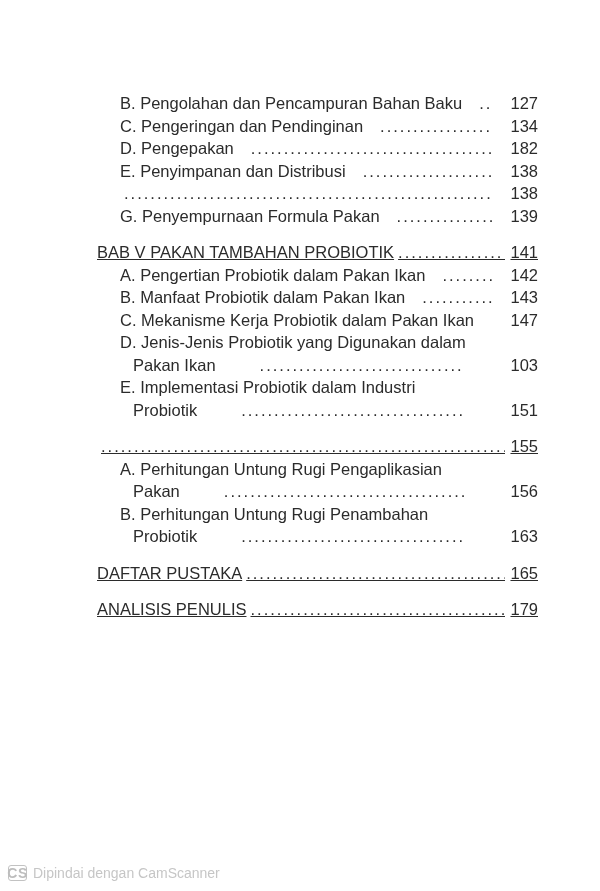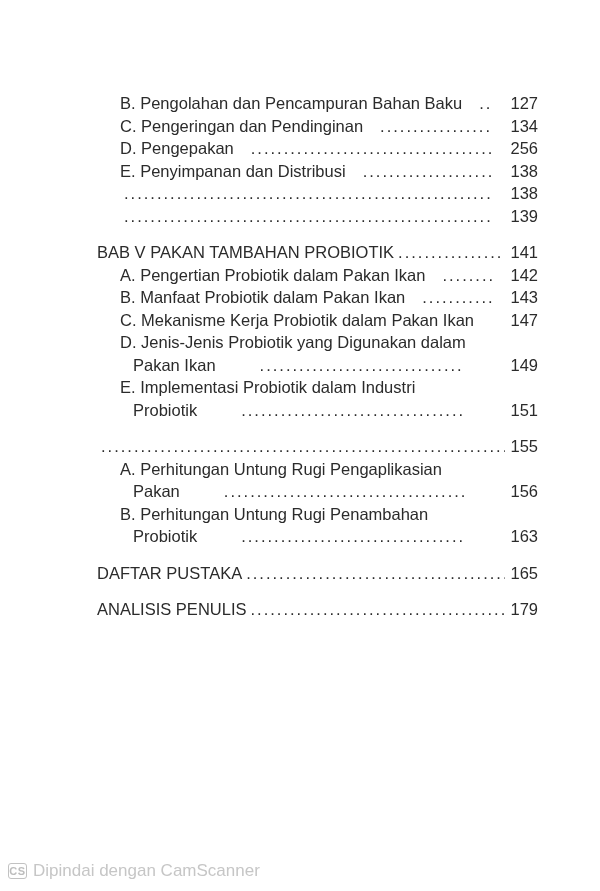--- a/index.html
+++ b/index.html
@@ -25,21 +25,21 @@
     color: #2b2b2b;
     font-size: 16.5px;
   }
   .toc-row {
     display: flex;
     align-items: baseline;
     line-height: 22.5px;
     height: 22.5px;
     white-space: nowrap;
   }
-  .toc-row.lvl0 { padding-left: 0; }
+  .toc-row.lvl0 { padding-left: 0; text-decoration: underline; }
   .toc-row.lvl1 { padding-left: 23px; gap: 13px; }
   .toc-row.lvl2 { padding-left: 36px; gap: 40px; }
   .toc-gap { height: 14px; }
   .toc-label {
     flex: 0 0 auto;
     white-space: nowrap;
   }
   .dot-leader {
     flex: 1 1 auto;
     overflow: hidden;
@@ -64,27 +64,27 @@
   }
   .cs-badge {
     display: inline-flex;
     align-items: center;
     justify-content: center;
     width: 17px;
     height: 14px;
     border: 1.5px solid #c2c2c2;
     border-radius: 3px;
     color: #bdbdbd;
-    font-size: 11px;
+    font-size: 14px;
     font-weight: bold;
     letter-spacing: 0.5px;
   }
   .wm-text {
     color: #c6c6c6;
-    font-size: 17px;
+    font-size: 14px;
   }
 </style>
 </head>
 <body>
 
 <div class="page">
 
   <div class="toc" id="toc">
       <div class="toc-row lvl1">
         <span class="toc-label">B. Pengolahan dan Pencampuran Bahan Baku</span>
@@ -92,32 +92,33 @@
         <span class="toc-page">127</span>
       </div>
       <div class="toc-row lvl1">
         <span class="toc-label">C. Pengeringan dan Pendinginan</span>
         <span class="dot-leader">........................................................................................................................</span>
         <span class="toc-page">134</span>
       </div>
       <div class="toc-row lvl1">
         <span class="toc-label">D. Pengepakan</span>
         <span class="dot-leader">........................................................................................................................</span>
-        <span class="toc-page">256</span>
+        <span class="toc-page">182</span>
       </div>
       <div class="toc-row lvl1">
         <span class="toc-label">E. Penyimpanan dan Distribusi</span>
         <span class="dot-leader">........................................................................................................................</span>
         <span class="toc-page">138</span>
       </div>
       <div class="toc-row lvl1">
         <span class="dot-leader">........................................................................................................................</span>
         <span class="toc-page">138</span>
       </div>
       <div class="toc-row lvl1">
+        <span class="toc-label">G. Penyempurnaan Formula Pakan</span>
         <span class="dot-leader">........................................................................................................................</span>
         <span class="toc-page">139</span>
       </div>
       <div class="toc-gap"></div>
       <div class="toc-row lvl0">
         <span class="toc-label">BAB V PAKAN TAMBAHAN PROBIOTIK</span>
         <span class="dot-leader">........................................................................................................................</span>
         <span class="toc-page">141</span>
       </div>
       <div class="toc-row lvl1">
@@ -134,21 +135,21 @@
         <span class="toc-label">C. Mekanisme Kerja Probiotik dalam Pakan Ikan</span>
         <span class="dot-leader">........................................................................................................................</span>
         <span class="toc-page">147</span>
       </div>
       <div class="toc-row lvl1">
         <span class="toc-label">D. Jenis-Jenis Probiotik yang Digunakan dalam</span>
       </div>
       <div class="toc-row lvl2">
         <span class="toc-label">Pakan Ikan</span>
         <span class="dot-leader">........................................................................................................................</span>
-        <span class="toc-page">149</span>
+        <span class="toc-page">103</span>
       </div>
       <div class="toc-row lvl1">
         <span class="toc-label">E. Implementasi Probiotik dalam Industri</span>
       </div>
       <div class="toc-row lvl2">
         <span class="toc-label">Probiotik</span>
         <span class="dot-leader">........................................................................................................................</span>
         <span class="toc-page">151</span>
       </div>
       <div class="toc-gap"></div>

